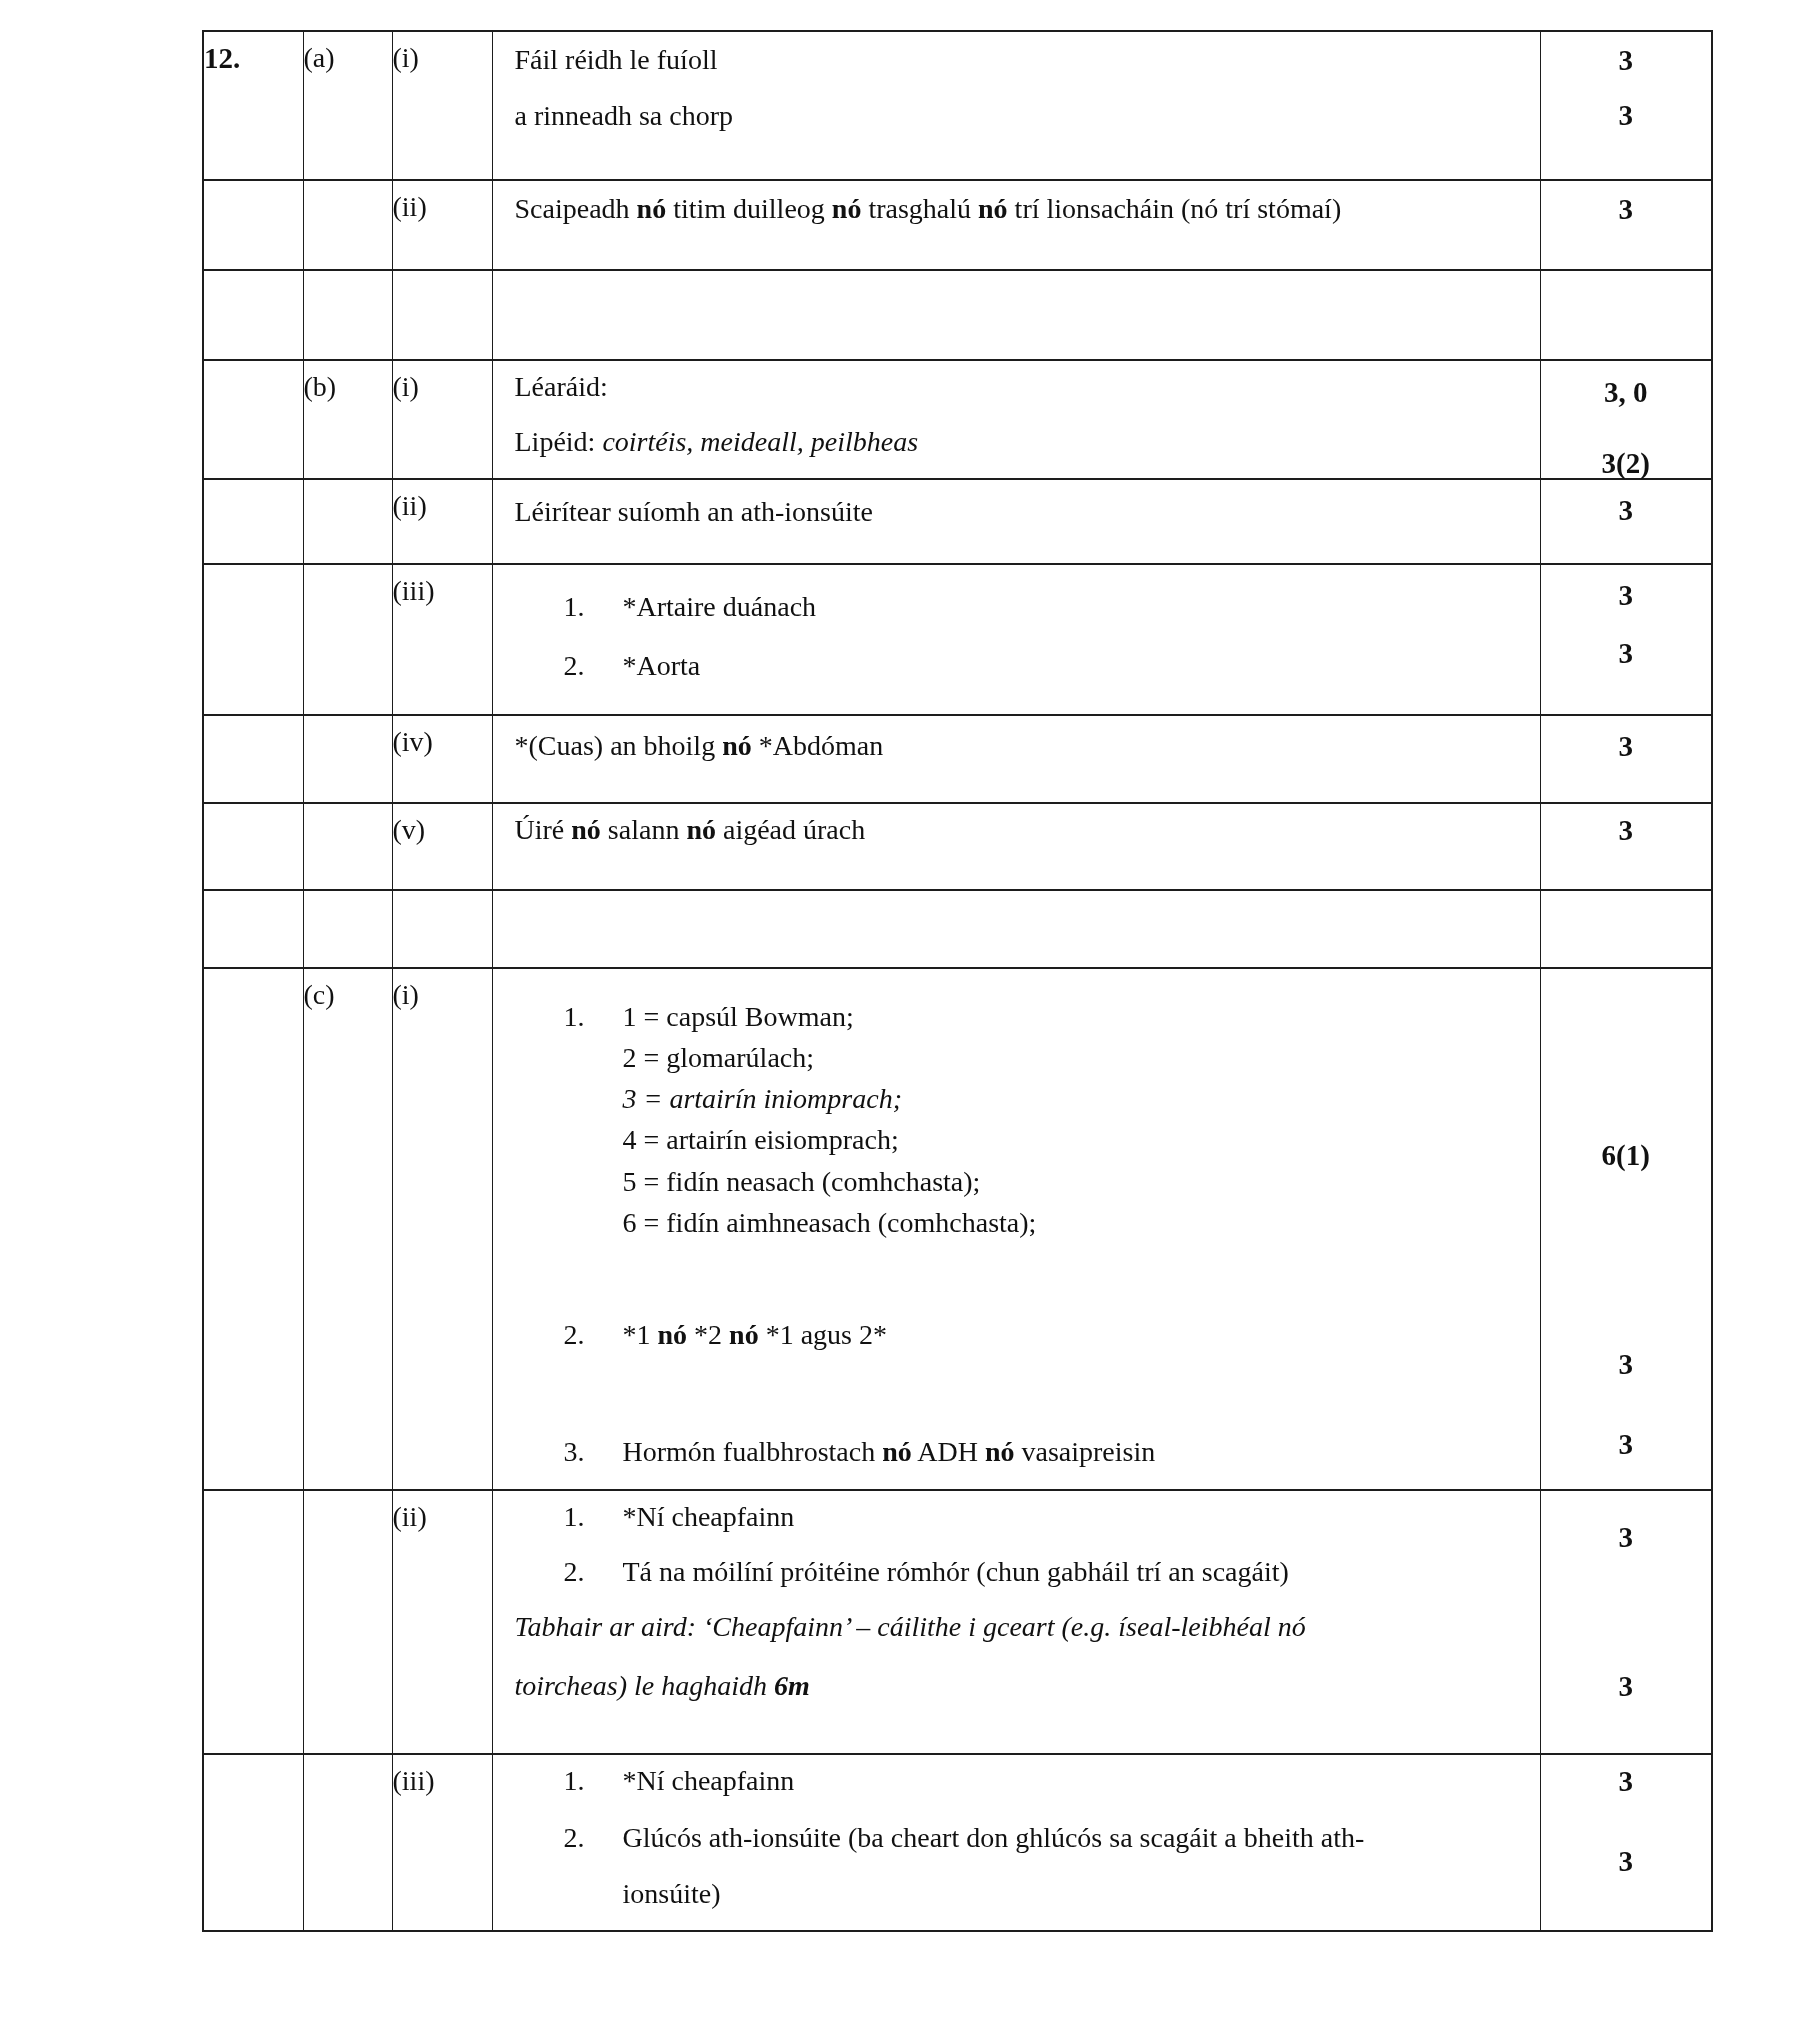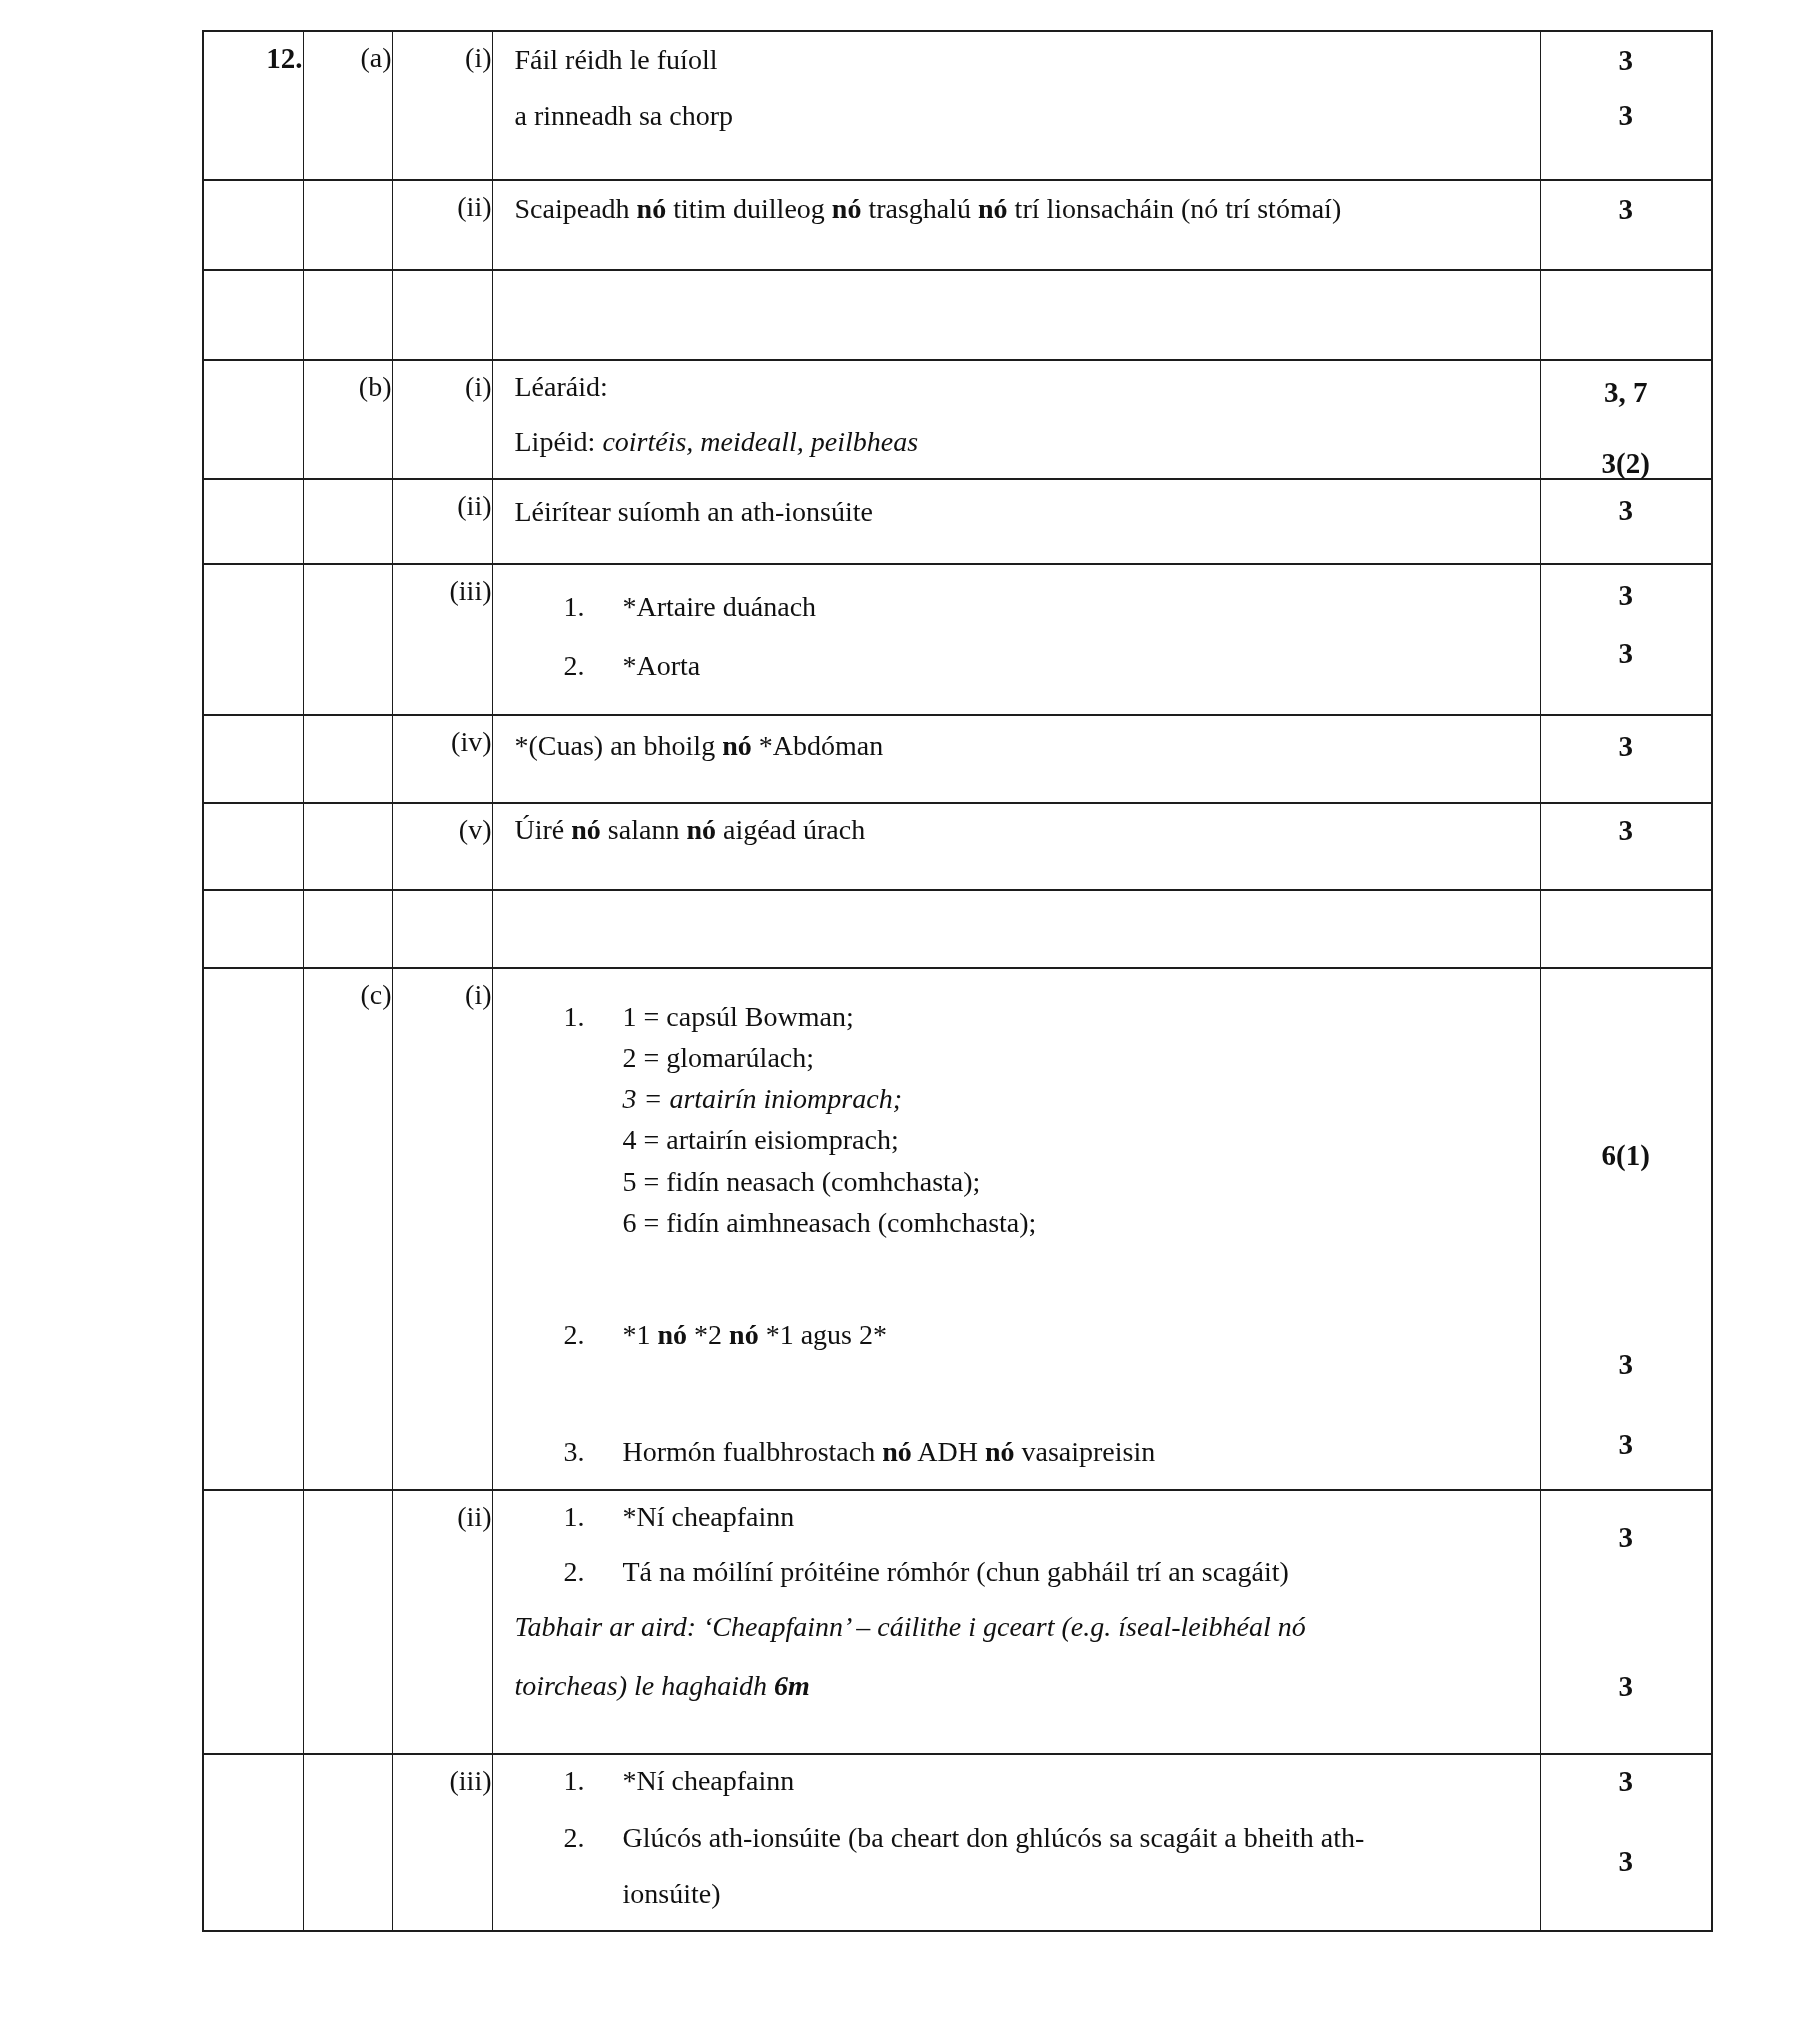--- a/index.html
+++ b/index.html
@@ -22,21 +22,21 @@
     position:relative;
     padding:0;
   }
   table.ms tr{border-top:2px solid #1d1d1d;}
   col.c-q{width:100px;}
   col.c-part{width:89px;}
   col.c-sub{width:100px;}
   col.c-content{width:1048px;}
   col.c-marks{width:172px;}
   .cell-label{
-    padding-top:6px;text-align:right;
+    padding-top:6px;text-align:left;
     font-size:28px;line-height:40px;
   }
   .cell-label.qnum{font-weight:bold;font-size:29px;}
   .line{
     position:absolute;left:4px;right:6px;
     font-size:28px;line-height:40px;white-space:nowrap;
   }
   .line .marker{position:absolute;left:67px;top:0;}
   .line .txt{display:block;}
   .line.plain .txt{padding-left:18px;white-space:normal;}
@@ -117,21 +117,21 @@
           </td>
           <td>
             <div class="line plain" style="top: 6px;">
               <span class="txt"><span>Léaráid:</span></span>
             </div>
             <div class="line plain" style="top: 61px;">
               <span class="txt"><span>Lipéid:  </span><span class="seg-i">coirtéis, meideall, peilbheas</span></span>
             </div>
           </td>
           <td>
-            <div class="mark" style="top: 11px;">3, 7</div>
+            <div class="mark" style="top: 11px;">3, 0</div>
             <div class="mark" style="top: 66px; margin-top: 16px;">3(2)</div>
           </td>
         </tr>
         <tr style="height: 85px;">
           <td></td>
           <td></td>
           <td>
             <div class="cell-label">(ii)</div>
           </td>
           <td>

